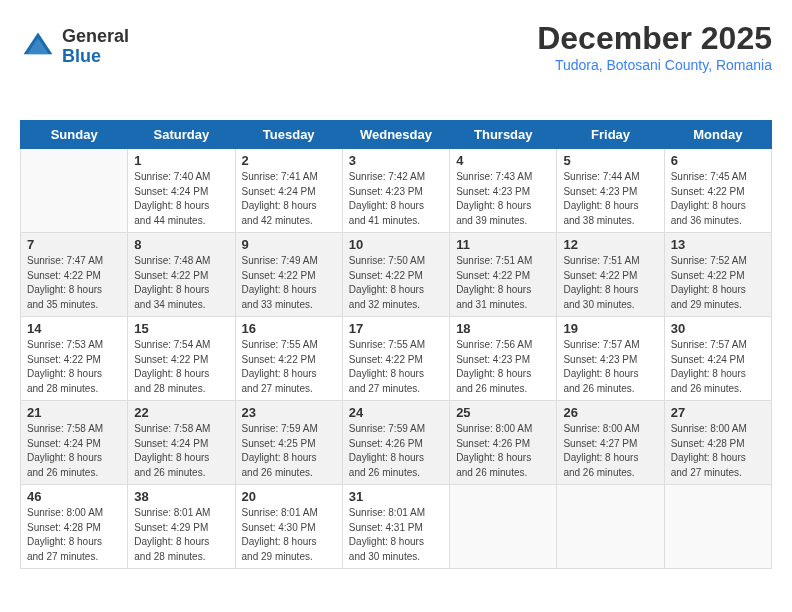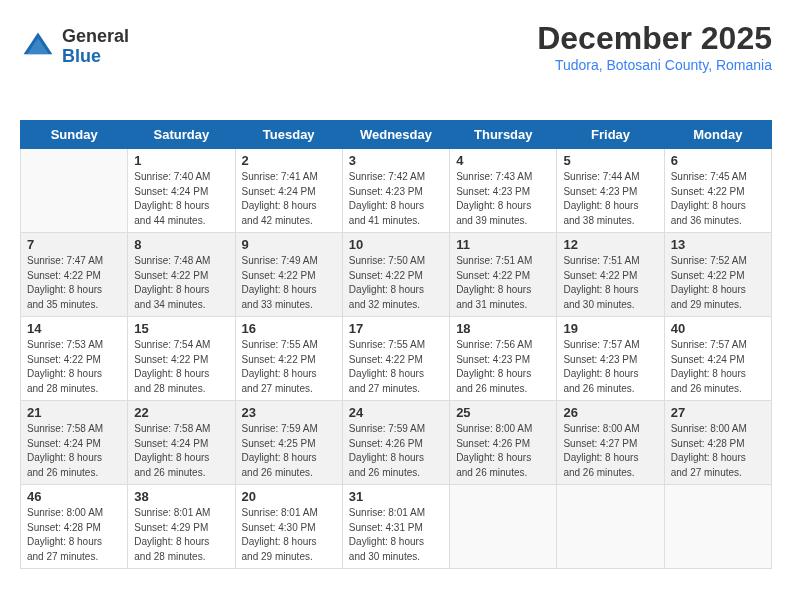--- a/index.html
+++ b/index.html
@@ -210,21 +210,21 @@
         </td>
         <td>
           <span class="day-number">18</span>
           <div class="day-info">Sunrise: 7:56 AM<br>Sunset: 4:23 PM<br>Daylight: 8 hours and 26 minutes.</div>
         </td>
         <td>
           <span class="day-number">19</span>
           <div class="day-info">Sunrise: 7:57 AM<br>Sunset: 4:23 PM<br>Daylight: 8 hours and 26 minutes.</div>
         </td>
         <td>
-          <span class="day-number">40</span>
+          <span class="day-number">30</span>
           <div class="day-info">Sunrise: 7:57 AM<br>Sunset: 4:24 PM<br>Daylight: 8 hours and 26 minutes.</div>
         </td>
       </tr>
       <tr>
         <td>
           <span class="day-number">21</span>
           <div class="day-info">Sunrise: 7:58 AM<br>Sunset: 4:24 PM<br>Daylight: 8 hours and 26 minutes.</div>
         </td>
         <td>
           <span class="day-number">22</span>

